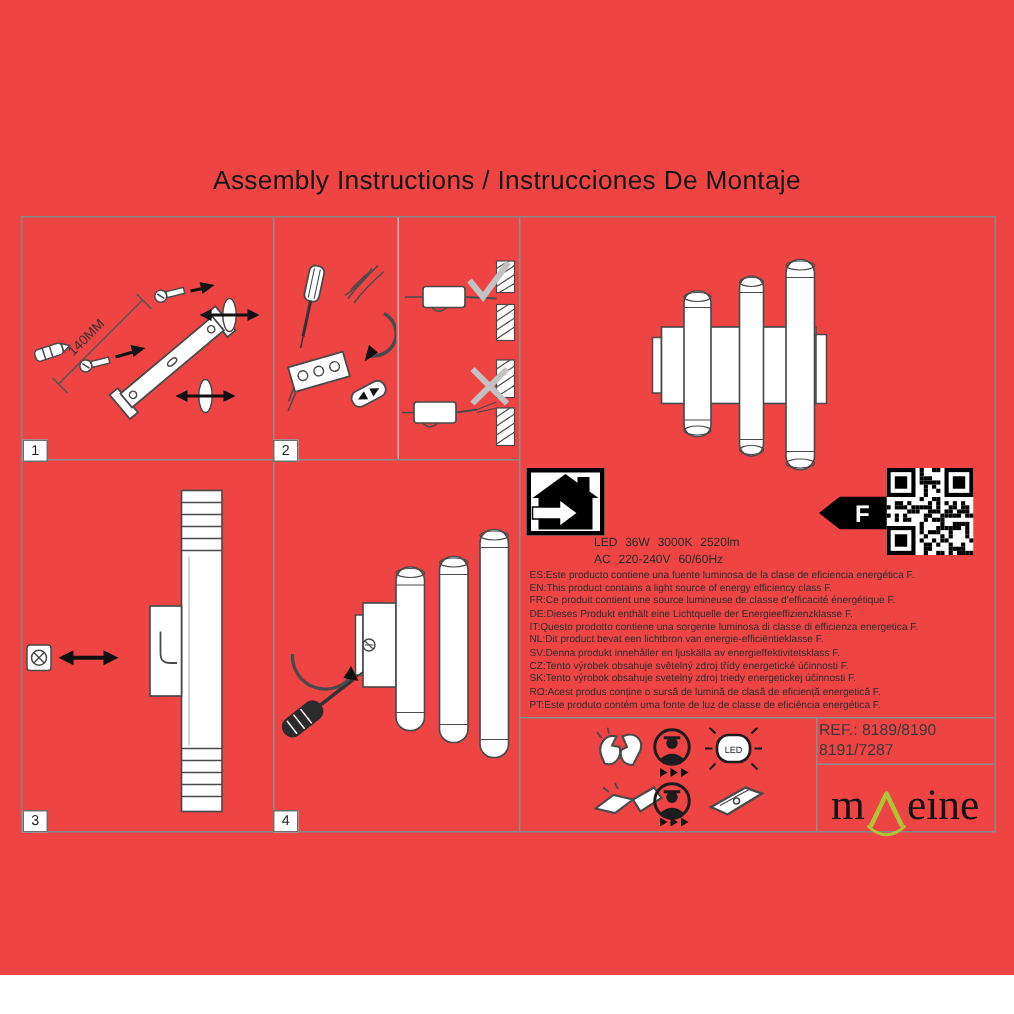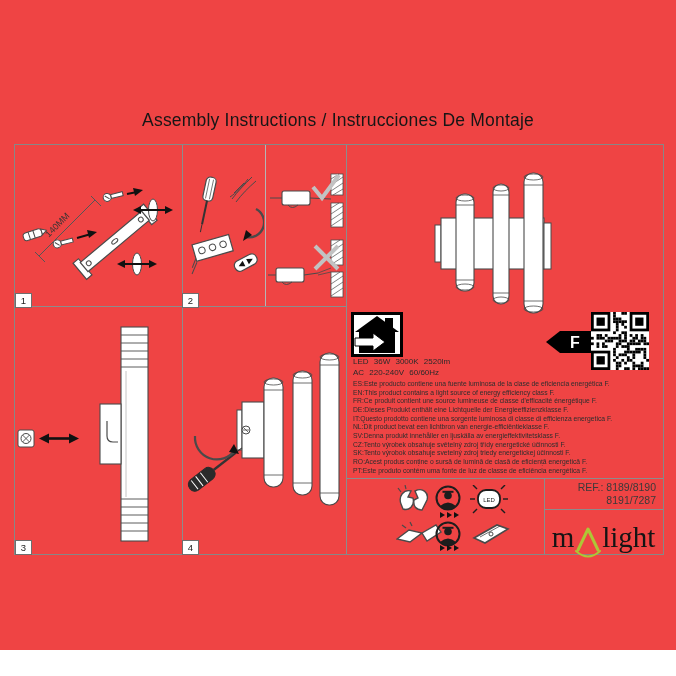--- a/index.html
+++ b/index.html
@@ -7,23 +7,23 @@
         font-family:"Liberation Sans", sans-serif;color:#1a1a1a;padding-left:33px;}
   .abs{position:absolute;}
   #title{top:110px;left:0;width:676px;text-align:center;font-size:17.5px;
          letter-spacing:.2px;color:#161616;}
   #grid{left:14px;top:144px;width:648px;height:409px;border:1px solid #878787;box-sizing:content-box;}
   .gline{background:#8c8c8c;}
   .gline-light{background:#b5b5b5;}
   .pnum{width:15px;height:13px;border:1px solid #6e6e6e;background:#fff;
         font-size:9.5px;display:flex;align-items:center;justify-content:center;color:#222;}
   #housebox{border:3px solid #000;background:#fff;}
-  .speck{font-size:8px;color:#2a2a2a;word-spacing:3px;line-height:11px;white-space:nowrap;}
+  .speck{font-size:8px;color:#2a2a2a;word-spacing:3px;line-height:11px;white-space:nowrap;margin-left:43px;}
   #langs{font-size:6.75px;line-height:8.65px;color:#2e2e2e;white-space:nowrap;}
-  #refbox{text-align:right;font-size:10.5px;color:#3a3a3a;line-height:13px;}
+  #refbox{text-align:left;font-size:10.5px;color:#3a3a3a;line-height:13px;}
   #brand{display:flex;align-items:flex-end;justify-content:center;}
   #brand span{font-family:"Liberation Serif", serif;font-size:29px;line-height:29px;color:#141414;}
   #brand svg{margin:0 1px -8px 1px;}
   svg{display:block;}
   .draw{stroke:#4a4a4a;fill:#ffffff;}
   .thin{stroke:#4a4a4a;fill:none;}
 </style>
 </head>
 <body>
 
@@ -499,17 +499,17 @@
       <div>REF.: 8189/8190</div>
       <div>8191/7287</div>
     </div>
 
     <div id="brand" class="abs" style="left:529px;top:367px;width:119px;height:40px;">
       <span>m</span>
       <svg width="26" height="36" viewBox="0 0 26 36">
         <path d="M3,26 L13,5 L23,26" fill="none" stroke="#aec636" stroke-width="3" stroke-linecap="round" stroke-linejoin="round"></path>
         <path d="M1,27 Q13,38 25,27" fill="none" stroke="#aec636" stroke-width="2" stroke-linecap="round"></path>
       </svg>
-      <span>light</span>
+      <span>eine</span>
     </div>
 
   </div>
 </div>
 
 </body></html>

